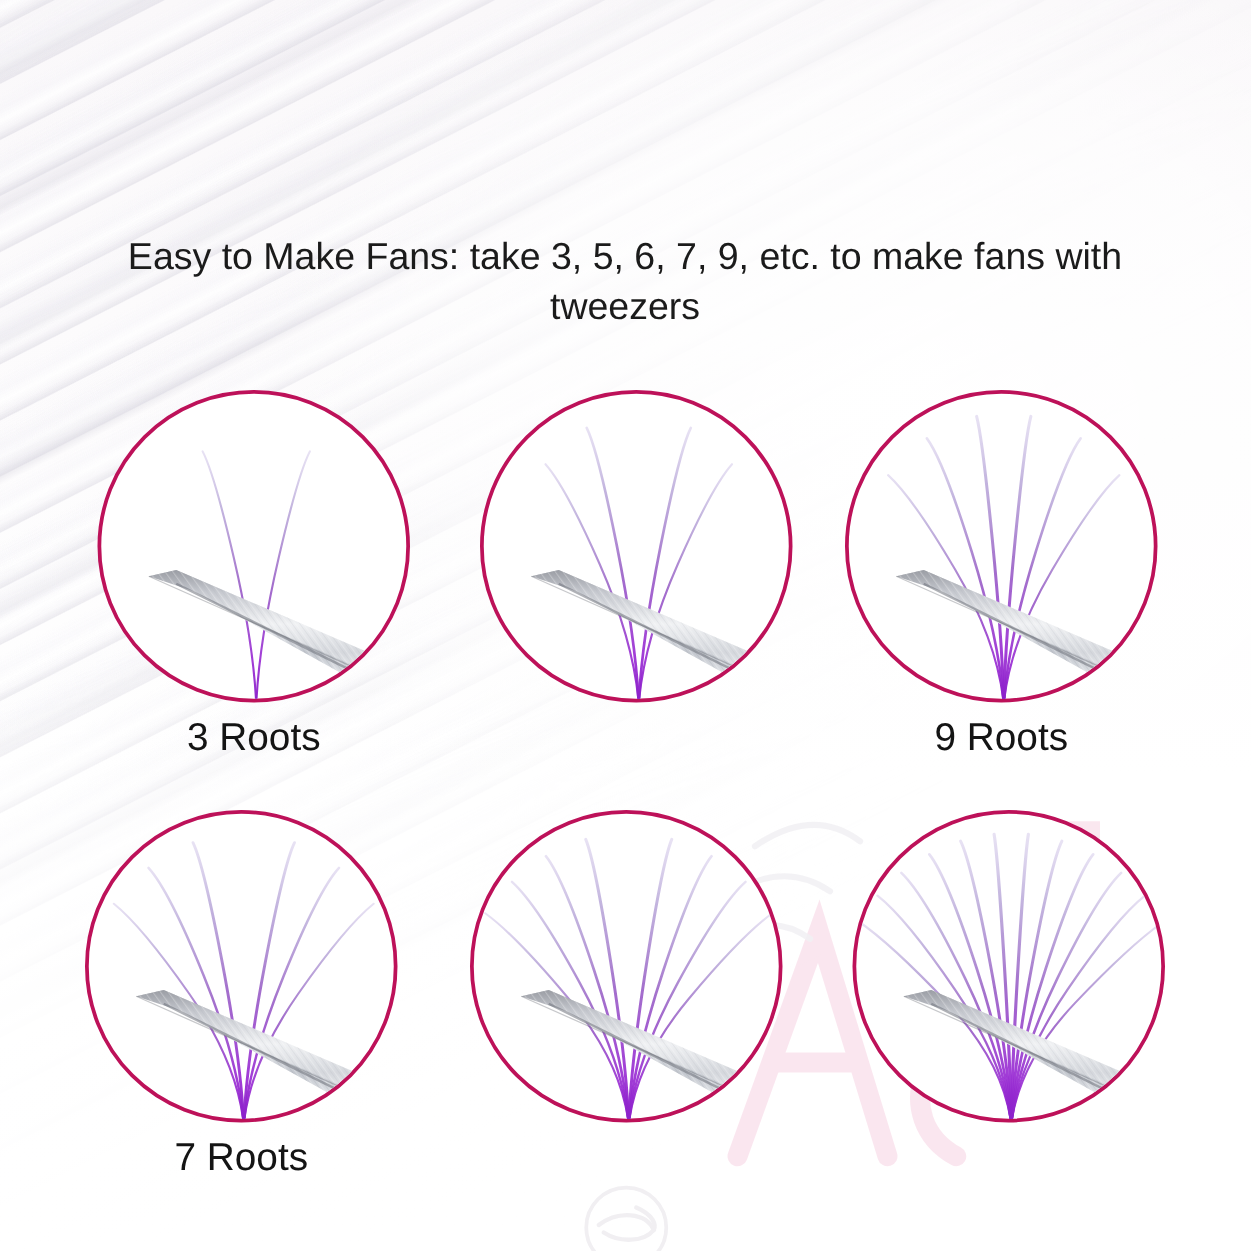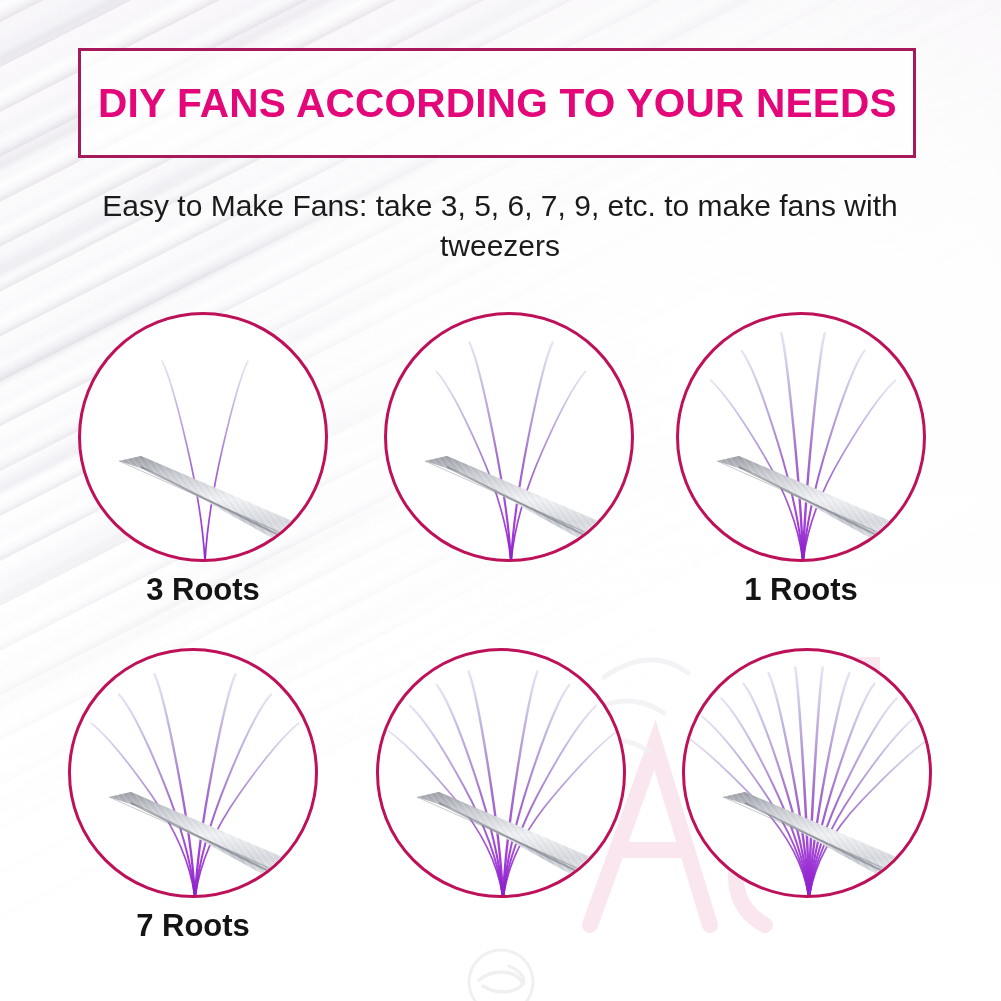--- a/index.html
+++ b/index.html
@@ -136,21 +136,21 @@
     position: absolute;
     left: 0;
     top: 0;
     display: block;
   }
   .cell-label {
     margin-top: 10px;
     text-align: center;
     color: #141414;
     font-size: 31px;
-    font-weight: 700;
+    font-weight: 400;
     white-space: nowrap;
   }
 </style>
 </head>
 <body>
 
 <div id="page">
 
   <div class="bg-layer bg-base"></div>
   <div class="bg-layer bg-bands"></div>
@@ -171,23 +171,20 @@
       <path d="M44 52 C 76 30, 104 30, 128 48"></path>
     </g>
   </svg>
 
   <svg class="wm-ring" viewBox="0 0 72 72">
     <circle cx="36" cy="36" r="32" fill="none" stroke="#eceaee" stroke-width="3"></circle>
     <path d="M14 34 C 30 22, 52 24, 58 38 C 50 48, 30 48, 18 40" fill="none" stroke="#eceaee" stroke-width="3.5" stroke-linecap="round"></path>
     <path d="M44 20 C 58 26, 60 34, 58 38" fill="none" stroke="#eceaee" stroke-width="3.5" stroke-linecap="round"></path>
   </svg>
 
-  <div class="title-box">
-    <div class="title-text">DIY FANS ACCORDING TO YOUR NEEDS</div>
-  </div>
 
   <div class="subtitle">Easy to Make Fans: take 3, 5, 6, 7, 9, etc. to make fans with tweezers</div>
 
   <div id="cards-root">
       <div class="cell" style="left: 78px; top: 312px;">
         <div class="disc">
           <svg width="250" height="250" viewBox="0 0 250 250">
             <defs>
               <linearGradient id="lashgrad0" x1="0" y1="1" x2="0" y2="0">
                 <stop offset="0%" stop-color="#8a1fc9" stop-opacity="1"></stop>
@@ -300,21 +297,21 @@
             <path d="M 124.0 248.0 Q 129.1 198.0 162.9 140.6 T 216.5 65.1" fill="none" stroke="url(#lashgrad2)" stroke-width="1.70" stroke-linecap="round" opacity="0.95"></path>
             <g>
               <path d="M 38 146 L 60 141 L 272 232 L 272 268 L 74 158 Z" fill="url(#metalgrad2)"></path>
               <path d="M 38 146 L 60 141 L 272 232 L 272 268 L 74 158 Z" fill="url(#tiptexture2)" opacity="0.5"></path>
               <path d="M 38 146 L 60 141 L 250 222 L 236 232 Z" fill="#ffffff" opacity="0.30"></path>
               <path d="M 60 152 L 274 258" stroke="#6d717a" stroke-width="2" fill="none" opacity="0.55"></path>
               <path d="M 38 146 L 272 250" stroke="#5e626b" stroke-width="1" fill="none" opacity="0.35"></path>
             </g>
           </svg>
         </div>
-        <div class="cell-label">1 Roots</div>
+        <div class="cell-label">9 Roots</div>
       </div>
       <div class="cell" style="left: 68px; top: 648px;">
         <div class="disc">
           <svg width="250" height="250" viewBox="0 0 250 250">
             <defs>
               <linearGradient id="lashgrad3" x1="0" y1="1" x2="0" y2="0">
                 <stop offset="0%" stop-color="#8a1fc9" stop-opacity="1"></stop>
                 <stop offset="18%" stop-color="#9b2fd4" stop-opacity="0.98"></stop>
                 <stop offset="48%" stop-color="#8e4fc0" stop-opacity="0.85"></stop>
                 <stop offset="78%" stop-color="#9a82c8" stop-opacity="0.62"></stop>

